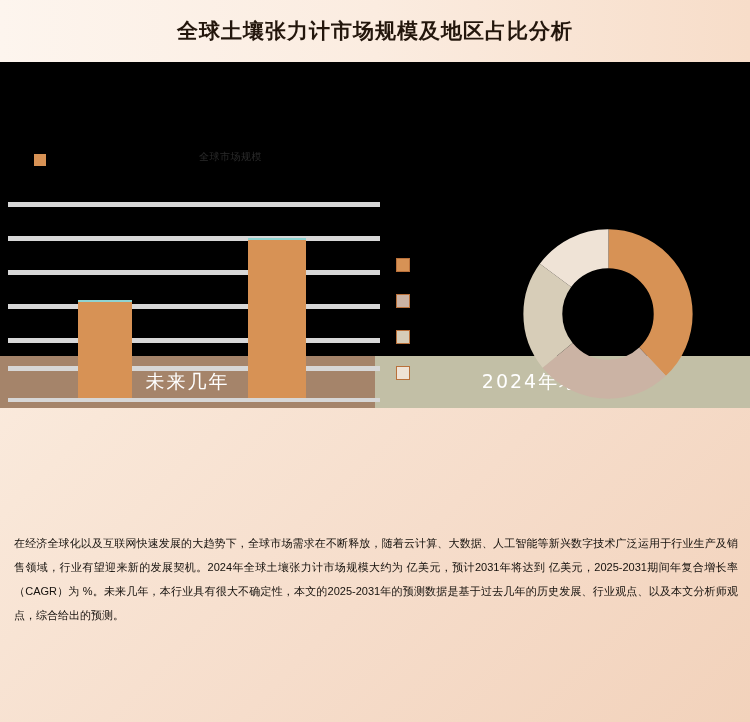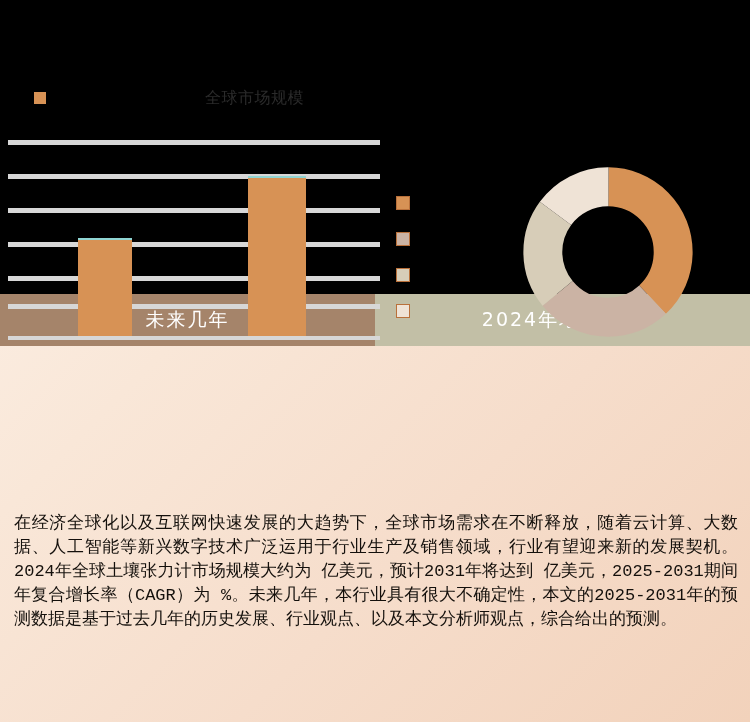--- a/index.html
+++ b/index.html
@@ -51,23 +51,23 @@
   .legend-swatch {
     position: absolute;
     left: 34px;
     top: 4px;
     width: 12px;
     height: 12px;
     background: #d79255;
   }
   .legend-label {
     position: absolute;
-    left: 205px;
+    left: 199px;
     top: 0px;
-    font-size: 16px;
+    font-size: 10px;
     color: #2b2b2b;
     letter-spacing: 0.5px;
   }
   
   .bar-area {
     position: absolute;
     left: 8px;
     top: 136px;
     width: 372px;
     height: 204px;
@@ -133,34 +133,37 @@
     font-size: 19px;
     color: #ffffff;
     letter-spacing: 2px;
   }
   .tab-left { background: #a5846a; }
   .tab-right { background: #c2bfa6; }
   
   .body-text {
     position: absolute;
     left: 14px;
-    top: 512px;
+    top: 531px;
     width: 724px;
-    font-family: Liberation Mono, monospace;
-    font-size: 17px;
+    font-family: Liberation Sans, sans-serif;
+    font-size: 11px;
     line-height: 24px;
     color: #14100c;
     text-align: justify;
   }
 </style>
 </head>
 <body>
 
 <div class="page">
 
+  <div class="title-band">
+    <div class="title-text">全球土壤张力计市场规模及地区占比分析</div>
+  </div>
 
   <div class="chart-panel">
 
     <div class="legend-bar">
       <div class="legend-swatch"></div>
       <div class="legend-label">全球市场规模</div>
     </div>
 
     <div class="bar-area">
       <div class="gridline" style="top:4px;"></div>

